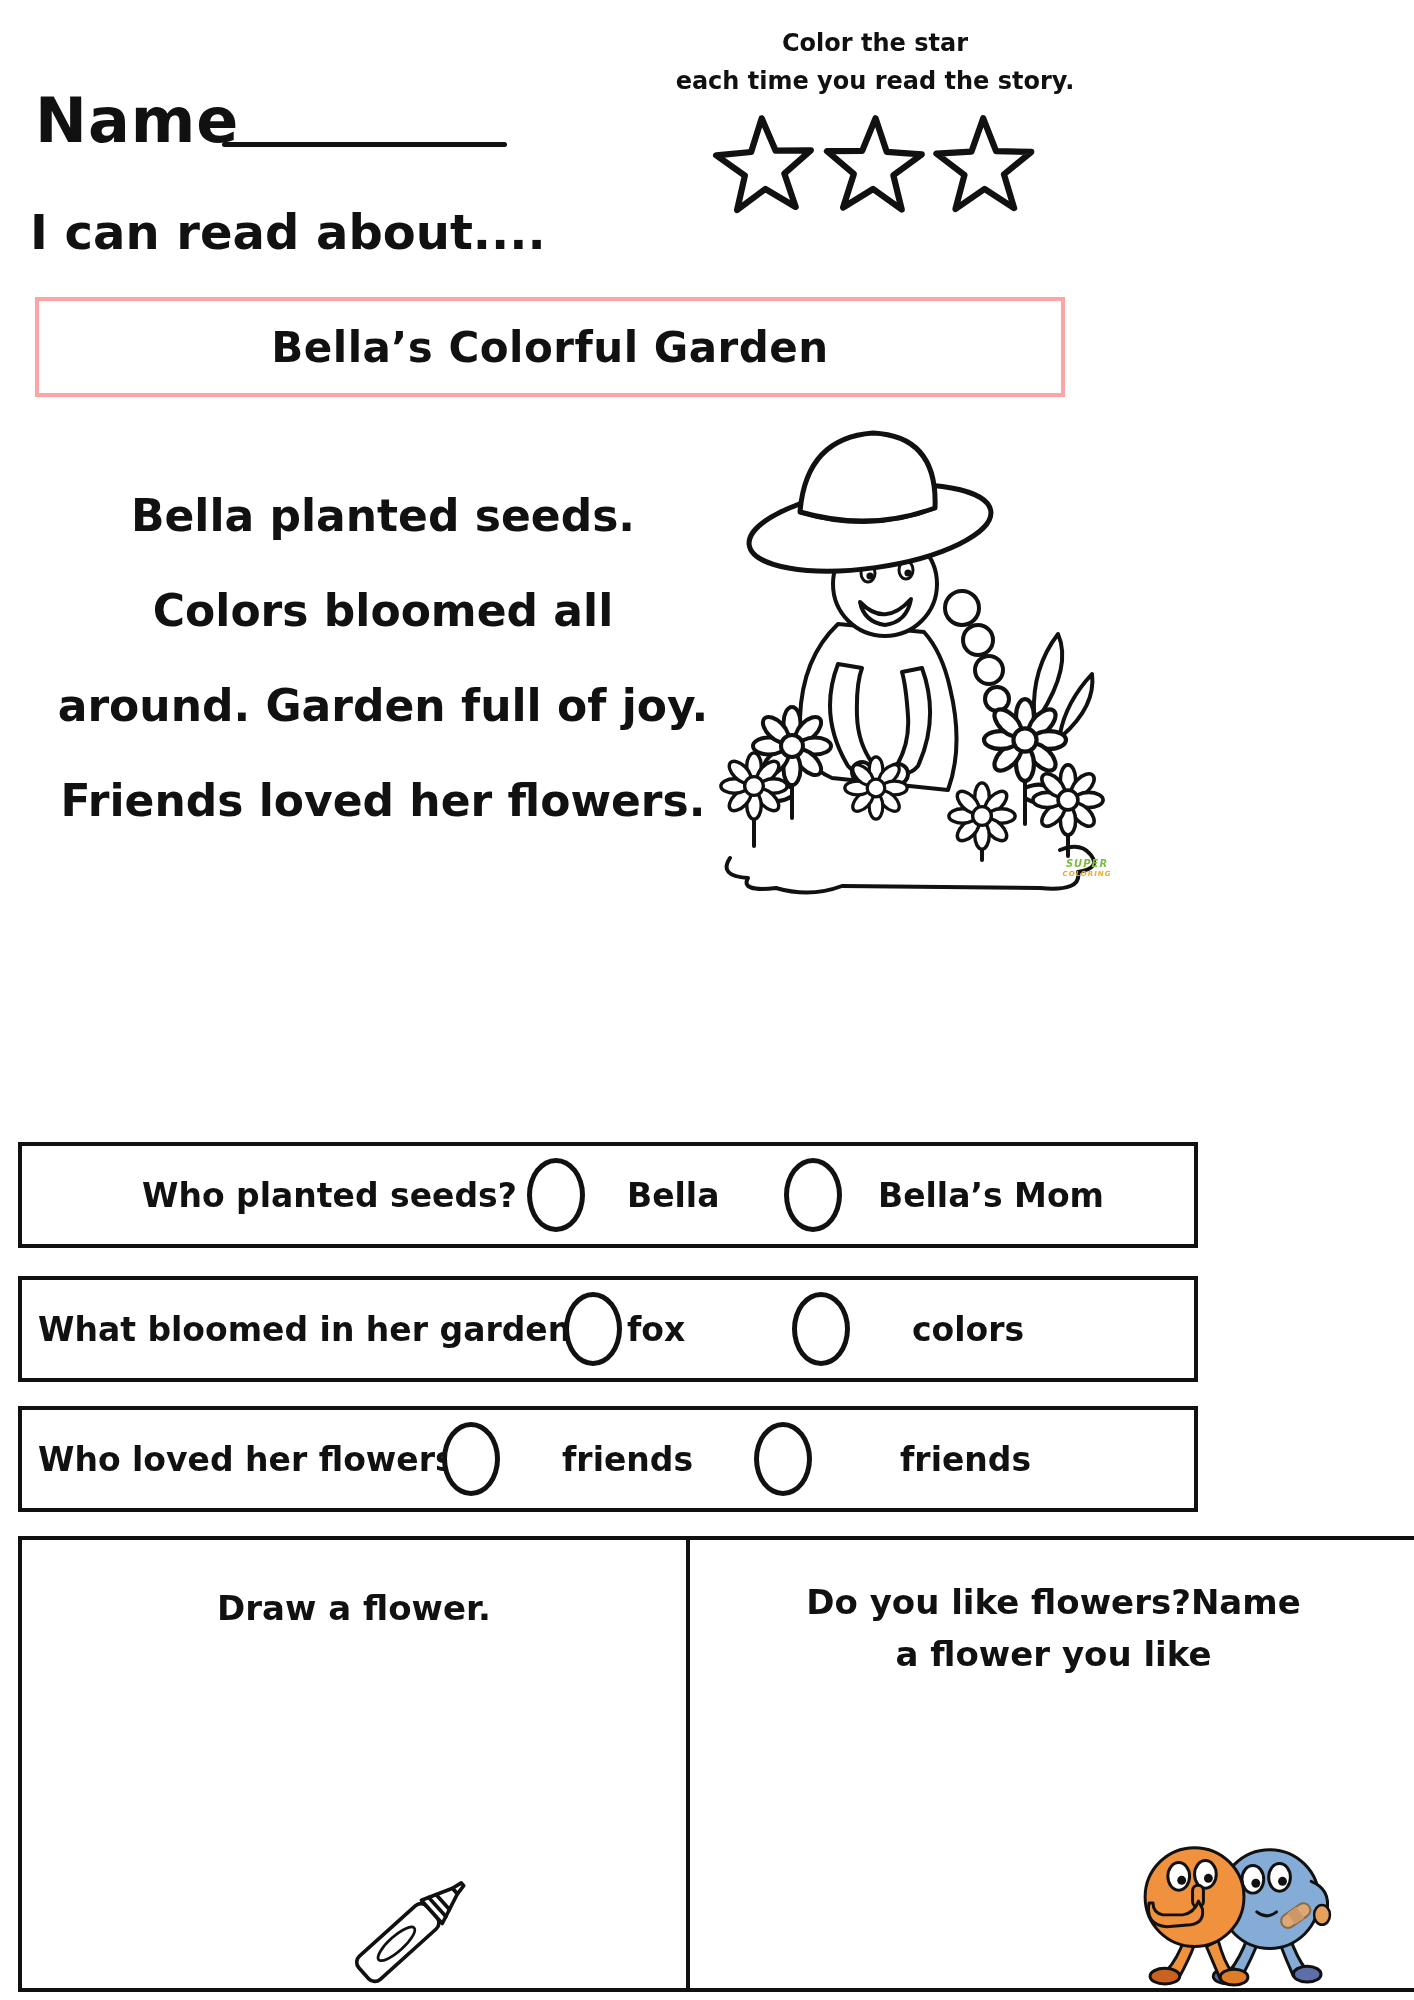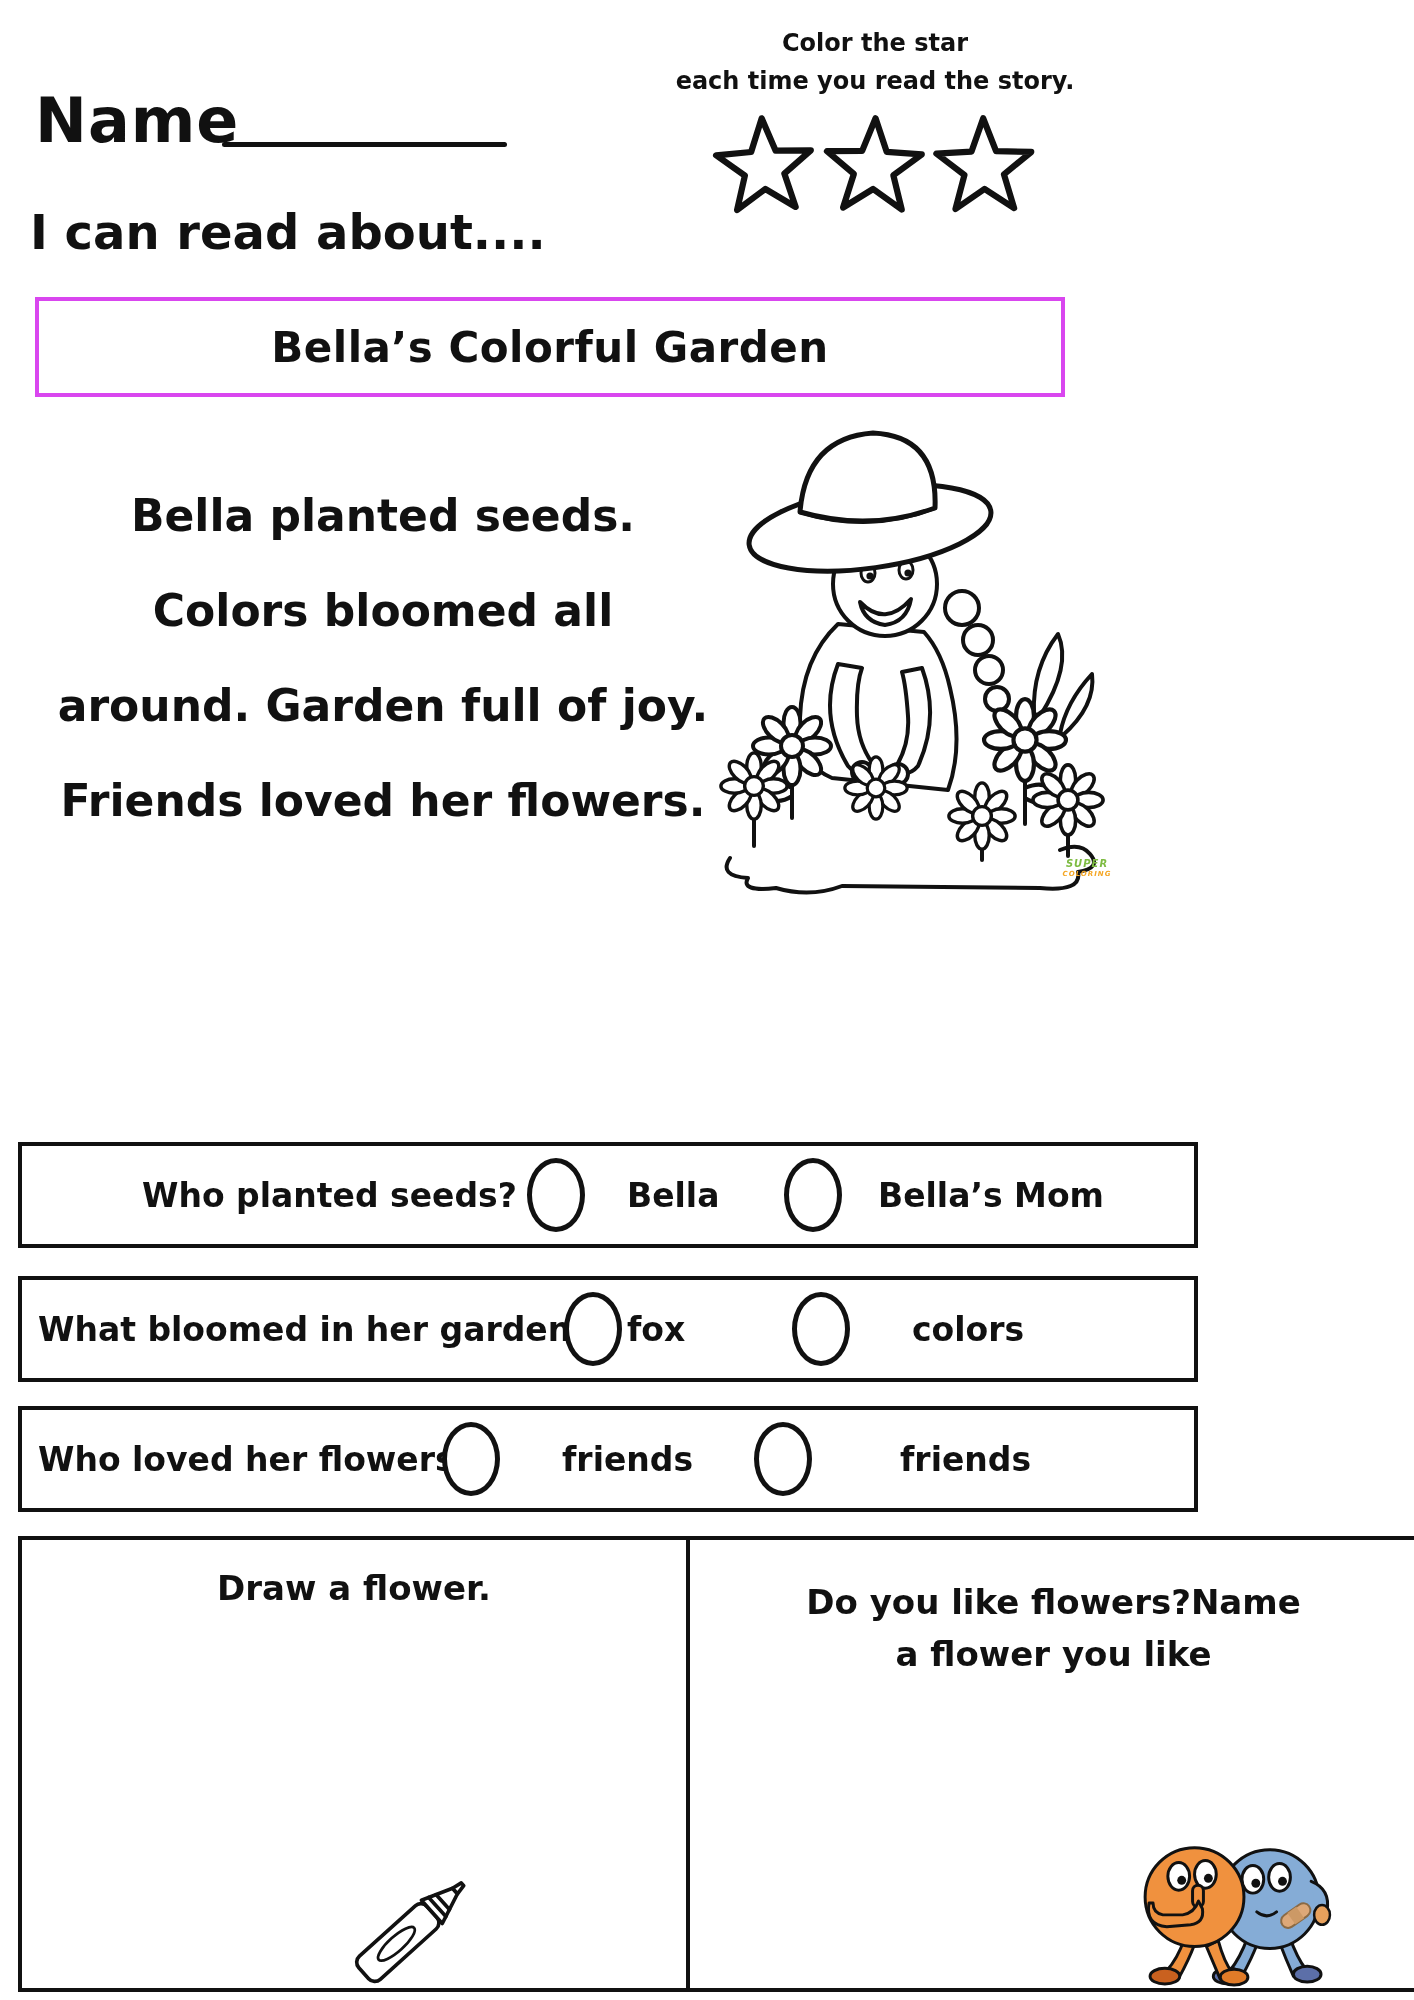--- a/index.html
+++ b/index.html
@@ -12,41 +12,41 @@
   .name-line  { left:222px; top:142px; width:285px; height:5px; background:#111; border-radius:3px; }
 
   .note { left:640px; top:24px; width:470px; text-align:center; font-size:24px; font-weight:700; line-height:38px; }
   .note span { display:block; }
 
   .stars { left:712px; top:110px; display:flex; gap:6px; }
   .stars svg { display:block; }
 
   .intro { left:30px; top:204px; font-size:48px; font-weight:800; }
 
-  .title-box { left:35px; top:297px; width:1030px; height:100px; border:4px solid #d946ef;
+  .title-box { left:35px; top:297px; width:1030px; height:100px; border:4px solid #fca5a5;
                display:flex; align-items:center; justify-content:center;
                font-size:42px; font-weight:800; letter-spacing:0.5px; }
 
   .story-line { left:30px; width:706px; text-align:center; font-size:44px; font-weight:700; white-space:nowrap; }
 
   .watermark { left:1052px; top:858px; width:70px; text-align:center; line-height:11px;font-style:italic; }
   .watermark .wm1 { display:block; font-size:10px; font-weight:800; color:#7DBB42; letter-spacing:1px; }
   .watermark .wm2 { display:block; font-size:7px; font-weight:700; color:#F5A623; letter-spacing:1px; }
 
   .q-row { left:18px; width:1180px; height:106px; border:4px solid #111; background:#fff; }
   .q-prompt, .q-opt { position:absolute; top:50%; transform:translateY(-50%);
                       font-size:33px; font-weight:700; white-space:nowrap; }
   .q-circle { position:absolute; top:50%; transform:translateY(-50%);
               width:58px; height:74px; border:5px solid #111; border-radius:50%; background:#fff; }
 
   .panel { top:1536px; height:456px; border:4px solid #111; background:#fff; }
   .draw-box  { left:18px;  width:672px; }
   .write-box { left:686px; width:735px; }
   .panel-label { text-align:center; font-size:34px; font-weight:700; }
-  .draw-box .panel-label  { padding-top:28px; }
+  .draw-box .panel-label  { padding-top:48px; }
   .write-box .panel-label { padding-top:36px; line-height:52px; }
   .panel-label span { display:block; }
 
   .crayon   { left:338px;  top:1845px; }
   .mascots  { left:1140px; top:1820px; }
   .garden-illustration { left:710px; top:416px; }
 </style>
 </head>
 <body>
 

